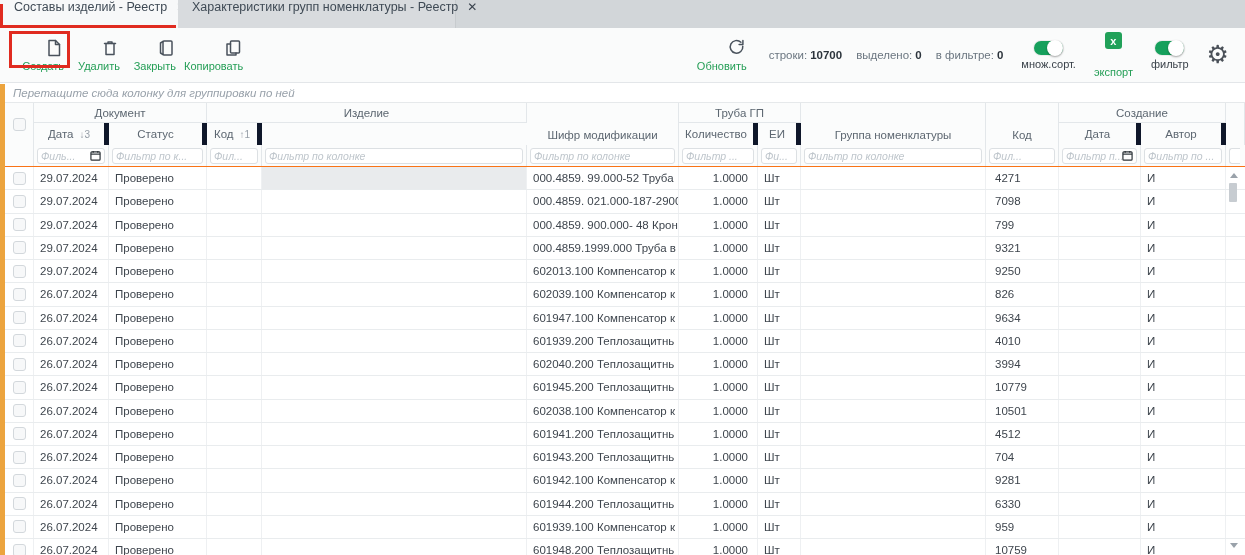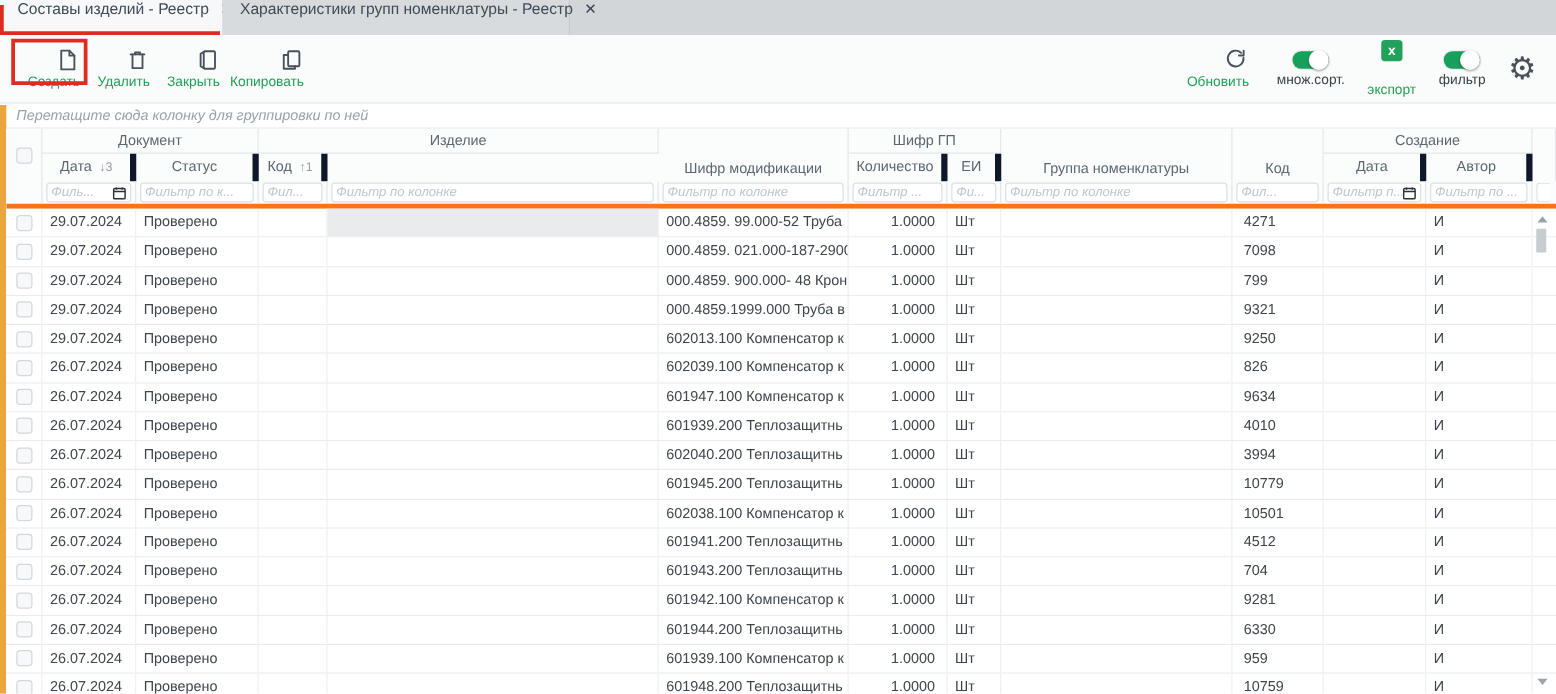--- a/index.html
+++ b/index.html
@@ -58,21 +58,21 @@
     font-size:11.5px; color:#5d6771; grid-row:1; }
   .gc.merged { grid-row:1/3; align-items:flex-end; padding-bottom:4px; border-bottom:none; }
   .hc { border-right:5px solid #0f172a; display:flex; align-items:center;
     justify-content:center; gap:6px; font-size:11.5px; color:#5d6771; grid-row:2; }
   .sort { font-size:10px; color:#959da6; }
   .gcb { grid-row:1/3; grid-column:1; border-right:1px solid #e3e7ea;
     display:flex; align-items:center; justify-content:center; }
   .cb { width:13px; height:13px; border:1px solid #d3d8dc; border-radius:3px;
     background:#f7f8f9; }
   .frow { display:grid; grid-template-columns:var(--cols); height:22px;
-    background:#fbfcfc; border-bottom:4px solid #f97316; }
+    background:#fbfcfc; border-bottom:1px solid #f97316; }
   .fcell { border-right:1px solid #e3e7ea; display:flex; align-items:center; padding:0 3px; }
   .fbox { display:flex; align-items:center; width:100%; height:16px; background:#fff;
     border:1px solid #dce0e3; border-radius:3px; padding:0 3px; }
   .fbox input { border:none; outline:none; width:100%; min-width:8px; height:12px;
     font-size:10.5px; font-style:italic; color:#3e454d; background:transparent;
     font-family:"Liberation Sans","DejaVu Sans",sans-serif; }
   .fbox input::placeholder { color:#bfc6cc; font-style:italic; }
   .cal { flex:0 0 auto; width:11px; height:11px; stroke:#2c3338; stroke-width:1.3; fill:none; }
   .sliver { width:11px; height:16px; background:#fff; border:1px solid #dce0e3;
     border-right:none; border-radius:3px 0 0 3px; }
@@ -150,20 +150,31 @@
   </div>
 
   <div class="tb-right">
     <div class="tbtn">
       <svg viewBox="0 0 20 20">
         <path d="M15.8 8.2 A6.3 6.3 0 1 1 13.9 4.3"></path>
           <path d="M15.9 2.6 V6.4 H12.1"></path>
       </svg>
       <span class="lbl">Обновить</span>
     </div>
+    <div class="counters">
+      <span>
+        <span>строки:</span><b>10700</b>
+      </span>
+      <span>
+        <span>выделено:</span><b>0</b>
+      </span>
+      <span>
+        <span>в фильтре:</span><b>0</b>
+      </span>
+    </div>
     <div class="switchblock">
       <div class="pill">
           <div class="knob"></div>
         </div>
       <span class="lbl">множ.сорт.</span>
     </div>
     <div class="switchblock">
       <div class="excel">x</div>
       <span class="excel-lbl">экспорт</span>
     </div>
@@ -187,21 +198,21 @@
 
   <div class="hwrap">
     <div class="gcb">
       <span class="cb"></span>
     </div>
     <div class="gc" style="grid-column:2/span 2">Документ</div>
     <div class="gc merged" style="grid-column:6">
       <span>Шифр модификации</span>
     </div>
     <div class="gc" style="grid-column:4/span 2">Изделие</div>
-    <div class="gc" style="grid-column:7/span 2">Шифр ГП</div>
+    <div class="gc" style="grid-column:7/span 2">Труба ГП</div>
     <div class="gc merged" style="grid-column:9">
       <span>Группа номенклатуры</span>
     </div>
     <div class="gc merged" style="grid-column:10">
       <span>Код</span>
     </div>
     <div class="gc" style="grid-column:11/span 2">Создание</div>
     <div class="gc merged" style="grid-column:13"></div>
 
     <div class="hc" style="grid-column:2">

